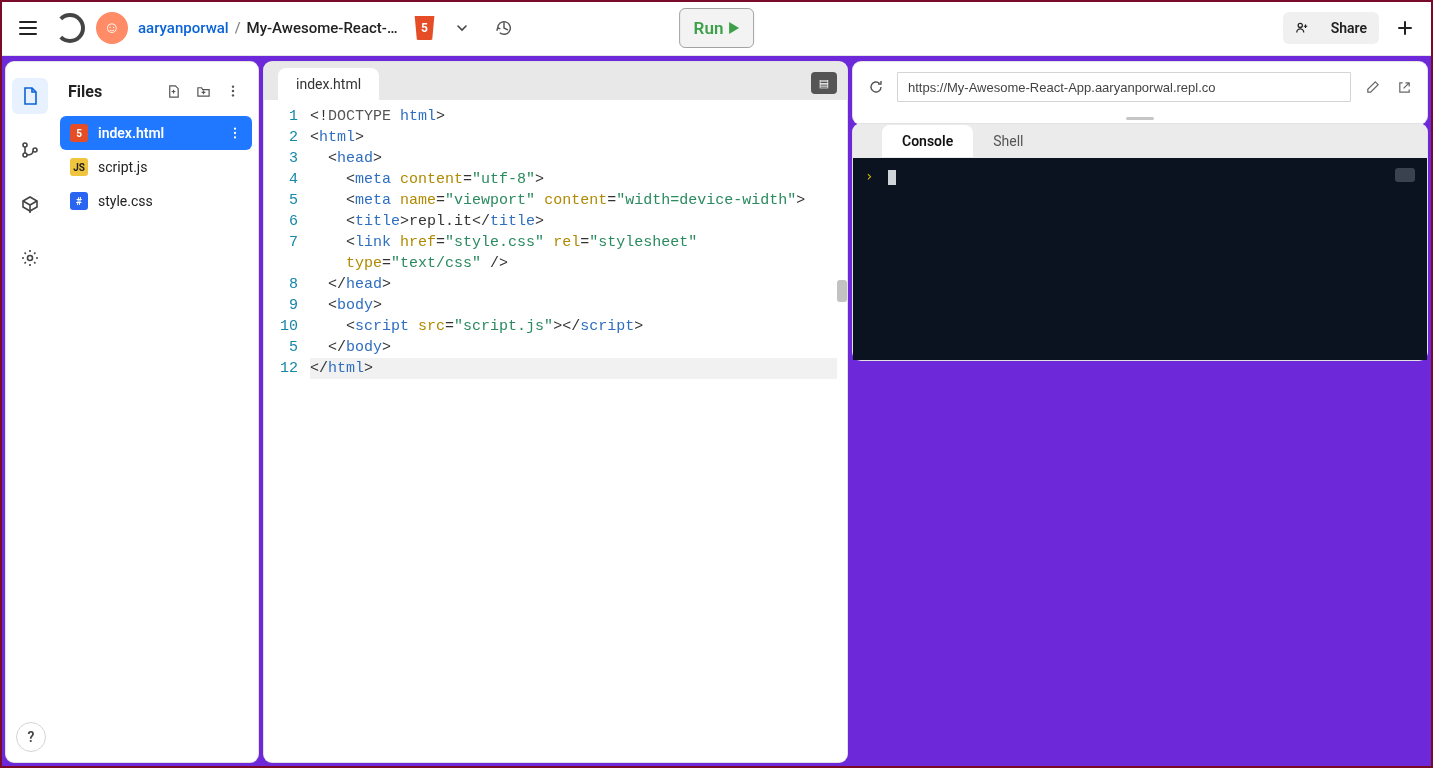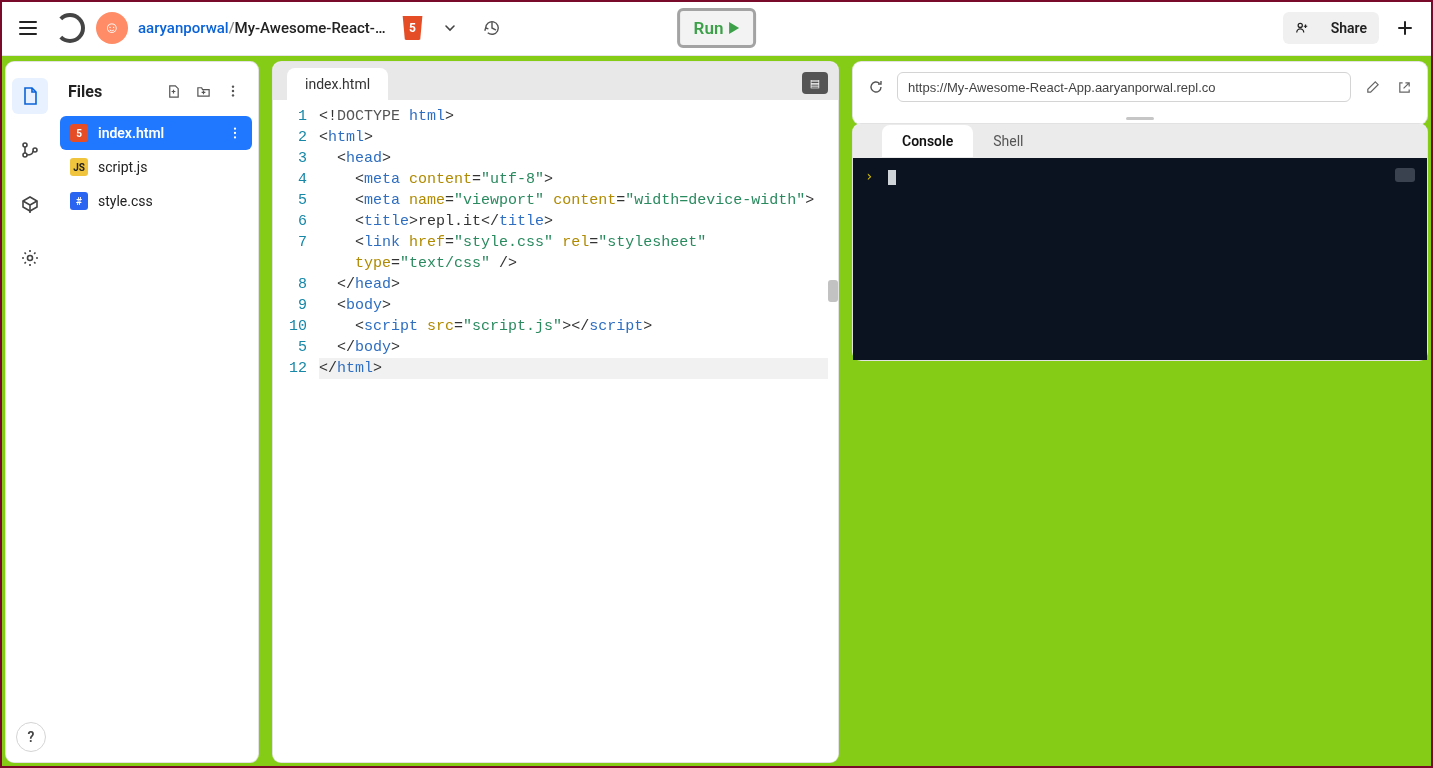--- a/index.html
+++ b/index.html
@@ -30,64 +30,64 @@
     border-left-color: transparent;
     position: relative;
   }
   .avatar {
     width: 32px; height: 32px; border-radius: 50%;
     background: #ff8c66;
     display:inline-flex; align-items:center; justify-content:center;
     color:#fff; font-size:16px;
   }
   .breadcrumbs {
-    display: flex; align-items: center; 
+    display: flex; align-items: center; gap: 6px;
     font-size: 15px; font-weight: 500;
     overflow: hidden;
   }
   .breadcrumbs .user { color: #0b63d8; }
   .breadcrumbs .sep { color: #888; }
   .breadcrumbs .project { color: #222; white-space: nowrap; overflow: hidden; text-overflow: ellipsis; max-width: 190px; }
 
   .html5-badge {
     width: 22px; height: 24px;
     background: linear-gradient(#e44d26,#e44d26);
     clip-path: polygon(5% 0%,95% 0%,85% 100%,50% 110%,15% 100%);
     color: #fff; font-size: 12px; font-weight: 700;
     display: inline-flex; align-items: center; justify-content: center;
     margin-left: 6px;
   }
   .run-btn {
     position: absolute;
     left: 50%; transform: translateX(-50%);
     height: 40px; padding: 0 14px;
-    border: 3px solid #a3a3a3;
+    border: 1px solid #a3a3a3;
     border-radius: 6px;
     background: #f3f3f3;
     display: inline-flex; align-items: center; gap: 6px;
     font-size: 17px; font-weight: 600;
     color: #3ca049; cursor: pointer;
   }
   .run-btn .play { width:0;height:0;border-left:10px solid #3ca049;border-top:6px solid transparent;border-bottom:6px solid transparent;}
   .spacer { flex: 1; }
   .share-btn {
     background: #f0f0f0; border-radius: 6px;
     height: 32px; padding: 0 12px;
     display: inline-flex; align-items: center; gap:22px;
     font-weight: 600; cursor: pointer;
   }
 
   
   .main {
     flex: 1;
     display: flex;
     min-height: 0;
-    background: #84cc16;
+    background: #6d28d9;
     padding: 6px;
-    gap: 15px;
+    gap: 6px;
   }
 
   .panel {
     background: #fff;
     border-radius: 8px;
     box-shadow: 0 0 0 1px #e2e2e2;
     display: flex;
     overflow: hidden;
   }
 
@@ -161,21 +161,21 @@
   .t-str{color:#2a8a5f;}
   .t-text{color:#333;}
 
   
   .right-panel{ width:574px; flex:none; flex-direction:column; gap:6px; background:transparent; box-shadow:none;}
   .preview-box{ background:#fff; border-radius:8px; box-shadow:0 0 0 1px #e2e2e2; flex:1; display:flex; flex-direction:column; }
   .url-bar{
     display:flex; align-items:center; gap:10px; padding:10px 12px;
   }
   .url-input{
-    flex:1; height:30px; border:1px solid #d4d4d4; border-radius:6px; padding:0 10px; font-size:13px; color:#444;
+    flex:1; height:30px; border:1px solid #d4d4d4; border-radius:1px; padding:0 10px; font-size:13px; color:#444;
   }
   .preview-view{ flex:1; background:#fff;}
   .drag-handle{height:12px;display:flex;align-items:center;justify-content:center;}
   .drag-handle::before{content:"";width:28px;height:3px;background:#c6c6c6;border-radius:2px;}
 
   .terminal-box{ background:#fff; border-radius:8px; box-shadow:0 0 0 1px #e2e2e2; display:flex; flex-direction:column; height:236px;}
   .term-tabs{ display:flex; align-items:center; height:34px; background:#ebebeb; border-radius:8px 8px 0 0; }
   .term-tab{ padding:8px 20px; font-size:14px; color:#555; cursor:pointer; border-radius:8px 8px 0 0;}
   .term-tab.active{ background:#fff; font-weight:600; color:#111;margin-left:29px;}
   .console{

